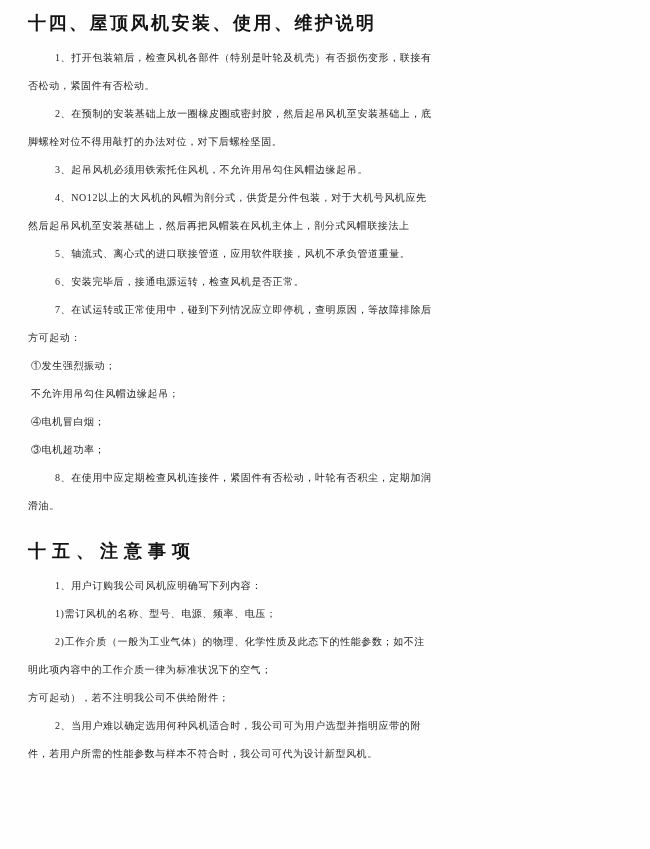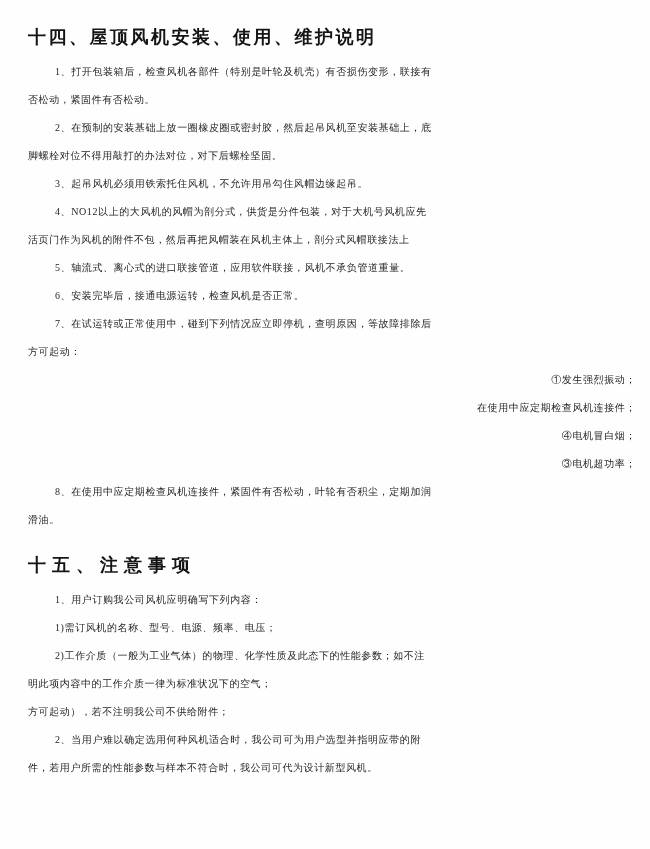--- a/index.html
+++ b/index.html
@@ -10,21 +10,21 @@
   .page {
     position: relative;
     width: 650px;
     height: 849px;
     background: #fefefe;
     overflow: hidden;
     font-family: "Liberation Serif", "DejaVu Serif", serif;
     color: #1f1f1f;
   }
   .content {
-    padding: 26px 14px 0 28px;
+    padding: 12px 14px 0 28px;
   }
   .section-title {
     margin: 0 0 10px 0;
     font-size: 18px;
     font-weight: bold;
     letter-spacing: 2.5px;
     line-height: 22px;
     color: #141414;
   }
   .section-title.second {
@@ -43,45 +43,44 @@
     overflow: hidden;
   }
   .ln-first {
     padding-left: 27px;
   }
   .ln-cont {
     padding-left: 0;
   }
   .ln-item {
     padding-left: 3px;
-    text-align: right;
   }
 </style>
 </head>
 <body>
 
 <div class="page">
   <div class="content">
 
     <h1 class="section-title">十四、屋顶风机安装、使用、维护说明</h1>
 
     <div class="section-body">
         <div class="ln ln-first">1、打开包装箱后，检查风机各部件（特别是叶轮及机壳）有否损伤变形，联接有</div>
         <div class="ln ln-cont">否松动，紧固件有否松动。</div>
         <div class="ln ln-first">2、在预制的安装基础上放一圈橡皮圈或密封胶，然后起吊风机至安装基础上，底</div>
         <div class="ln ln-cont">脚螺栓对位不得用敲打的办法对位，对下后螺栓坚固。</div>
         <div class="ln ln-first">3、起吊风机必须用铁索托住风机，不允许用吊勾住风帽边缘起吊。</div>
         <div class="ln ln-first">4、NO12以上的大风机的风帽为剖分式，供货是分件包装，对于大机号风机应先</div>
-        <div class="ln ln-cont">活页门作为风机的附件不包，然后再把风帽装在风机主体上，剖分式风帽联接法上</div>
+        <div class="ln ln-cont">然后起吊风机至安装基础上，然后再把风帽装在风机主体上，剖分式风帽联接法上</div>
         <div class="ln ln-first">5、轴流式、离心式的进口联接管道，应用软件联接，风机不承负管道重量。</div>
         <div class="ln ln-first">6、安装完毕后，接通电源运转，检查风机是否正常。</div>
         <div class="ln ln-first">7、在试运转或正常使用中，碰到下列情况应立即停机，查明原因，等故障排除后</div>
         <div class="ln ln-cont">方可起动：</div>
         <div class="ln ln-item">①发生强烈振动；</div>
-        <div class="ln ln-item">在使用中应定期检查风机连接件；</div>
+        <div class="ln ln-item">不允许用吊勾住风帽边缘起吊；</div>
         <div class="ln ln-item">④电机冒白烟；</div>
         <div class="ln ln-item">③电机超功率；</div>
         <div class="ln ln-first">8、在使用中应定期检查风机连接件，紧固件有否松动，叶轮有否积尘，定期加润</div>
         <div class="ln ln-cont">滑油。</div>
       </div>
 
     <h1 class="section-title second">十五、注意事项</h1>
 
     <div class="section-body">
         <div class="ln ln-first">1、用户订购我公司风机应明确写下列内容：</div>

